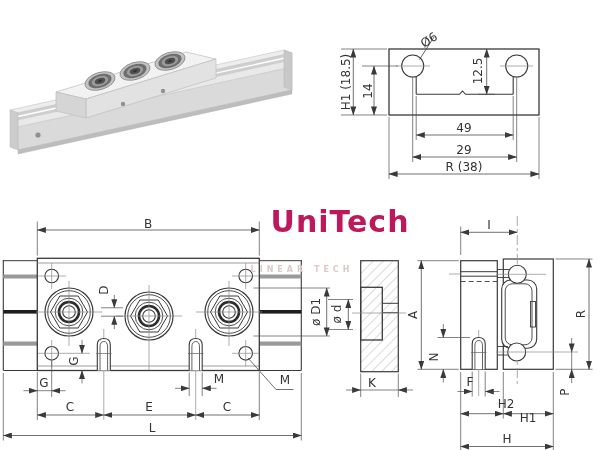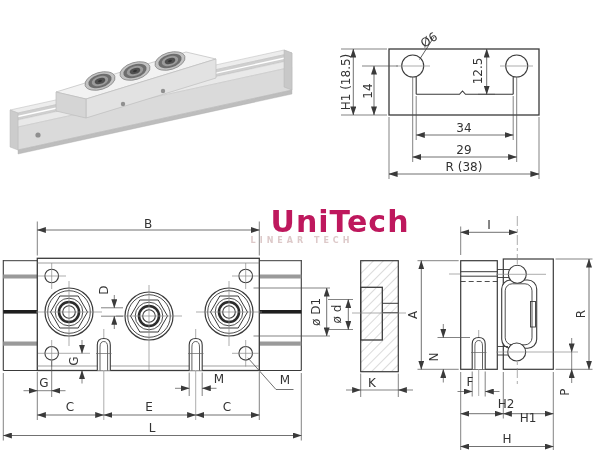--- a/index.html
+++ b/index.html
@@ -6,21 +6,21 @@
   #canvas{position:relative;width:600px;height:450px;background:#ffffff;overflow:hidden;
           font-family:"DejaVu Sans","Liberation Sans",sans-serif;}
   svg{position:absolute;left:0;top:0;}
   .lbl{position:absolute;transform:translate(-50%,-50%);font-size:12px;color:#333;
        white-space:nowrap;line-height:1;}
   .rot{transform:translate(-50%,-50%) rotate(-90deg);}
   .tilt{transform:translate(-50%,-50%) rotate(-33deg);}
   .wm-brand{position:absolute;transform:translate(-50%,-50%);font-size:30px;font-weight:700;
             color:#be185d;letter-spacing:1px;margin-left:40px;}
   .wm-tag{position:absolute;transform:translate(-50%,-50%);font-size:8px;letter-spacing:4px;
-          color:#ddc9c9;font-weight:700;}
+          color:#ddc9c9;font-weight:700;margin-top:29px;}
 </style>
 </head>
 <body>
 
 <div id="canvas">
 
 <svg width="600" height="450" viewBox="0 0 600 450">
   <defs>
     <marker id="ar" markerWidth="9" markerHeight="6" refX="8.6" refY="3" orient="auto-start-reverse" markerUnits="userSpaceOnUse">
       <path d="M0,0 L9,3 L0,6 Z" fill="#3a3a3a"></path>
@@ -337,21 +337,21 @@
   </g>
 </svg>
 
 <div class="wm-brand" style="left:300px;top:221px;">UniTech</div>
 <div class="wm-tag" style="left:302px;top:240px;">LINEAR TECH</div>
 
 <div class="lbl tilt" style="left:429px;top:40px;">Ø6</div>
 <div class="lbl rot" style="left:346px;top:82px;">H1 (18.5)</div>
 <div class="lbl rot" style="left:368px;top:91px;">14</div>
 <div class="lbl rot" style="left:478px;top:71px;">12.5</div>
-<div class="lbl" style="left:464px;top:128px;">34</div>
+<div class="lbl" style="left:464px;top:128px;">49</div>
 <div class="lbl" style="left:464px;top:150px;">29</div>
 <div class="lbl" style="left:464px;top:167px;">R (38)</div>
 
 <div class="lbl" style="left:148px;top:224px;">B</div>
 <div class="lbl rot" style="left:104px;top:290px;">D</div>
 <div class="lbl rot" style="left:74px;top:361px;">G</div>
 <div class="lbl" style="left:44px;top:383px;">G</div>
 <div class="lbl" style="left:219px;top:379px;">M</div>
 <div class="lbl" style="left:285px;top:380px;">M</div>
 <div class="lbl" style="left:70px;top:407px;">C</div>

